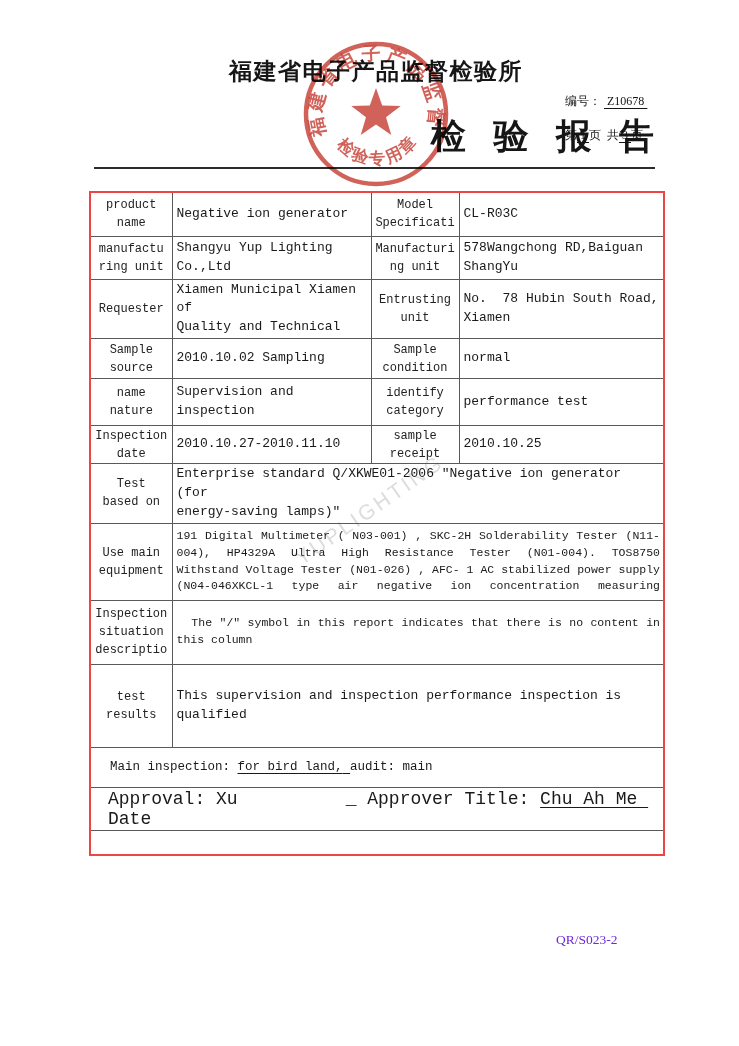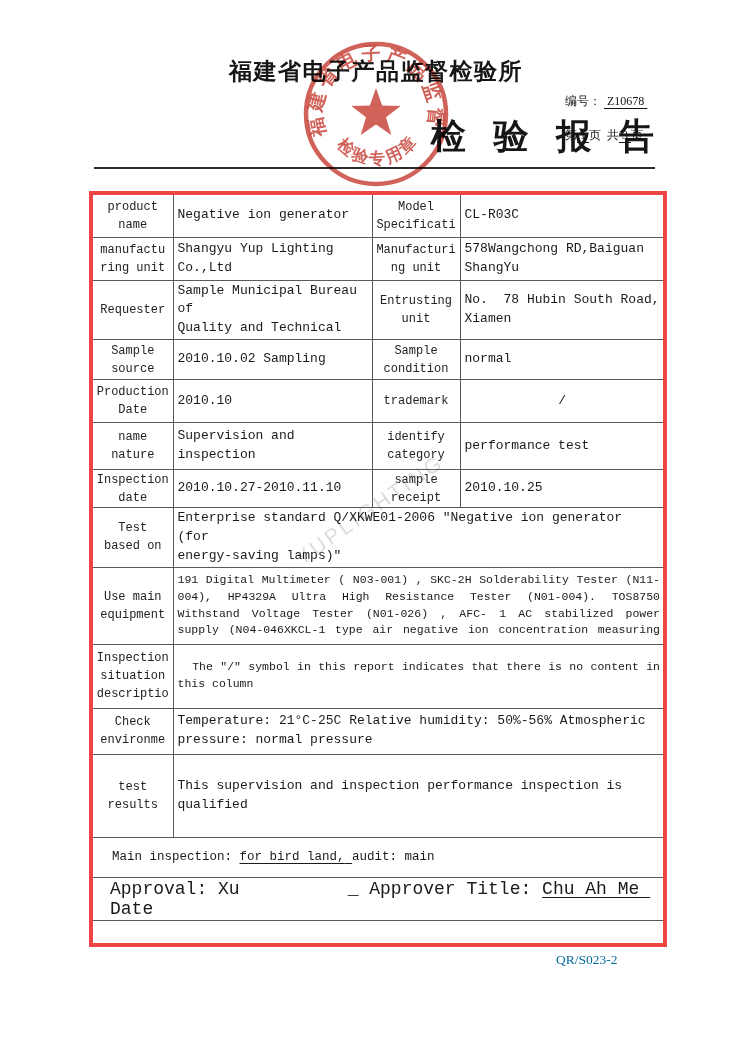--- a/index.html
+++ b/index.html
@@ -38,21 +38,21 @@
   
   .watermark {
     position:absolute; left:282px; top:498px; transform:rotate(-35deg);
     font-family:"Liberation Sans","DejaVu Sans",sans-serif; font-size:21px;
     letter-spacing:3px; color:#c6c6c6; opacity:0.6;
   }
 
   
   table.report {
     position:absolute; left:89px; top:191px; width:574px;
-    border-collapse:collapse; table-layout:fixed; border:4px solid #ef4444;
+    border-collapse:collapse; table-layout:fixed; border:2px solid #ef4444;
   }
   table.report td { border:1px solid #5a5a5a; overflow:hidden; }
   td.lbl {
     text-align:center; vertical-align:middle; white-space:pre-line;
     font-size:12px; line-height:1.5; padding:0 1px; color:#222;
   }
   td.val {
     text-align:left; vertical-align:middle; white-space:pre-wrap;
     font-size:13px; line-height:1.45; padding:1px 3px 1px 4px; color:#1a1a1a;margin-top:40px;
   }
@@ -64,22 +64,22 @@
   td.sig {
     vertical-align:middle; white-space:pre-wrap; padding-left:19px;
     font-size:12.5px; color:#1a1a1a;
   }
   td.sig.big { font-size:18px; padding-left:17px; }
   .seg-u { text-decoration:underline; text-underline-offset:3px; }
   .seg-i { }
 
   
   .footer-code {
-    position:absolute; left:556px; top:952px;
-    font-family:"Liberation Serif","DejaVu Serif",serif; font-size:13.5px; color:#0369a1;
+    position:absolute; left:556px; top:932px;
+    font-family:"Liberation Serif","DejaVu Serif",serif; font-size:13.5px; color:#6d28d9;
   }
 </style>
 </head>
 <body>
 
 <div class="page">
 
   <div class="org-title">福建省电子产品监督检验所</div>
   <div class="report-title">检 验 报 告</div>
   <div class="meta">
@@ -110,42 +110,35 @@
       <td class="lbl">manufactu
 ring unit</td>
       <td class="val">Shangyu Yup Lighting Co.,Ltd</td>
       <td class="lbl">Manufacturi
 ng unit</td>
       <td class="val">578Wangchong RD,Baiguan
 ShangYu</td>
     </tr>
     <tr style="height:44px">
       <td class="lbl">Requester</td>
-      <td class="val">Sample Municipal Bureau of
+      <td class="val">Xiamen Municipal Xiamen of
 Quality and Technical</td>
       <td class="lbl">Entrusting
 unit</td>
       <td class="val">No.  78 Hubin South Road,
 Xiamen</td>
     </tr>
     <tr style="height:40px">
       <td class="lbl">Sample
 source</td>
       <td class="val">2010.10.02 Sampling</td>
       <td class="lbl">Sample
 condition</td>
       <td class="val">normal</td>
     </tr>
-    <tr style="height:43px">
-      <td class="lbl">Production
-Date</td>
-      <td class="val">2010.10</td>
-      <td class="lbl">trademark</td>
-      <td class="val center">/</td>
-    </tr>
     <tr style="height:47px">
       <td class="lbl">name nature</td>
       <td class="val">Supervision and inspection</td>
       <td class="lbl">identify
 category</td>
       <td class="val">performance test</td>
     </tr>
     <tr style="height:38px">
       <td class="lbl">Inspection
 date</td>
@@ -163,26 +156,20 @@
     <tr style="height:77px">
       <td class="lbl">Use main
 equipment</td>
       <td class="val fs115 justall" colspan="3">191 Digital Multimeter ( N03-001) , SKC-2H Solderability Tester (N11-004), HP4329A Ultra High Resistance Tester (N01-004). TOS8750 Withstand Voltage Tester (N01-026) , AFC- 1 AC stabilized power supply (N04-046XKCL-1 type air negative ion concentration measuring</td>
     </tr>
     <tr style="height:64px">
       <td class="lbl">Inspection
 situation
 descriptio</td>
       <td class="val fs115 just" colspan="3">  The "/" symbol in this report indicates that there is no content in this column</td>
-    </tr>
-    <tr style="height:46px">
-      <td class="lbl">Check
-environme</td>
-      <td class="val" colspan="3">Temperature: 21°C-25C Relative humidity: 50%-56% Atmospheric
-pressure: normal pressure</td>
     </tr>
     <tr style="height:83px">
       <td class="lbl">test
 results</td>
       <td class="val fs12" colspan="3">This supervision and inspection performance inspection is qualified</td>
     </tr>
     <tr style="height:40px">
       <td class="sig" colspan="4"><span>Main inspection: </span><span class="seg-u">for bird </span><span class="seg-u seg-i">land,</span><span class="seg-u"> </span><span>audit: main</span></td>
     </tr>
     <tr style="height:42px">

